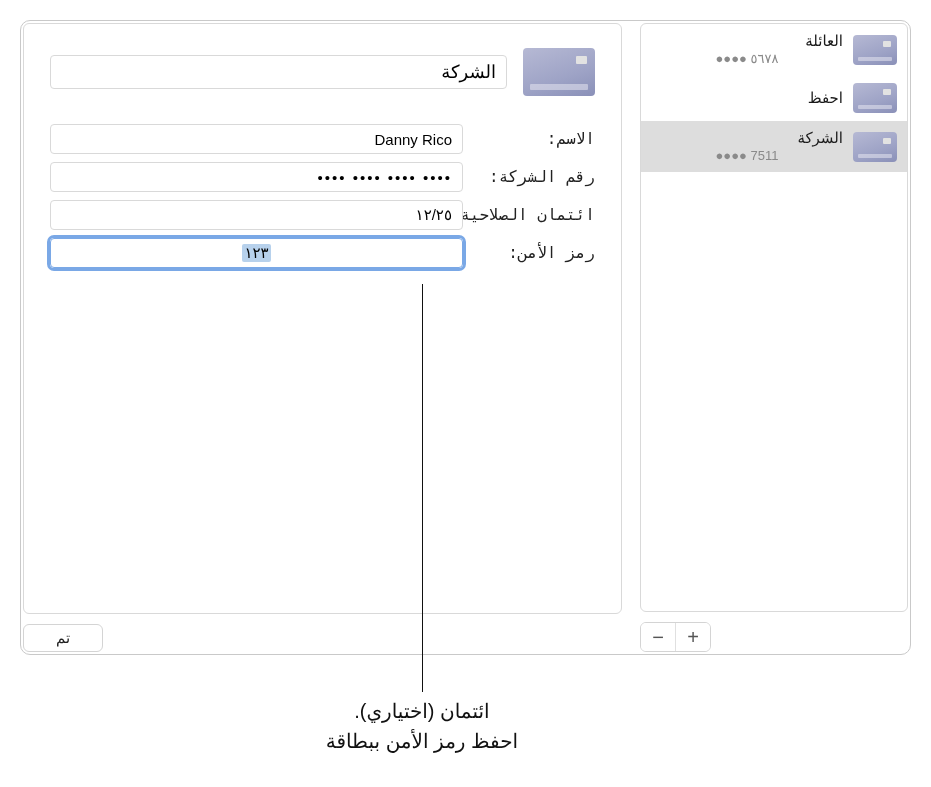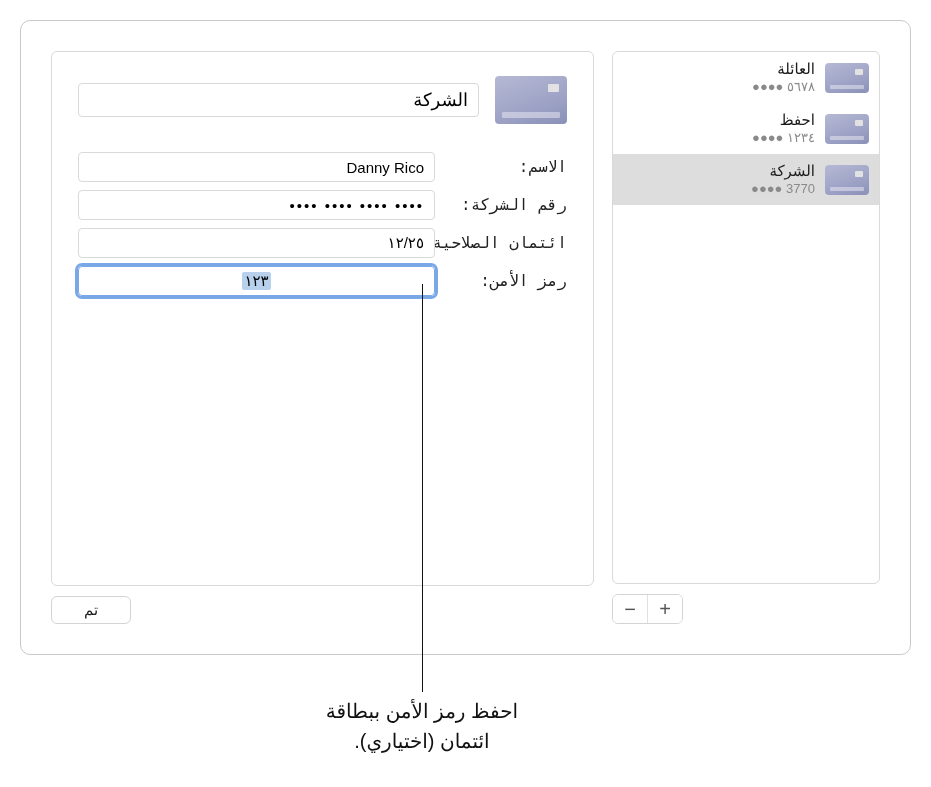--- a/index.html
+++ b/index.html
@@ -8,21 +8,21 @@
 
   .window {
     position: absolute;
     top: 20px; right: 20px; left: 20px;
     height: 635px;
     border: 1px solid #c9c9c9;
     border-radius: 10px;
     background: #fff;
     display: flex;
     flex-direction: row;
-    padding: 30px;
+    padding: 2px;
     gap: 18px;
   }
 
   
   .sidebar-wrap { width: 268px; display:flex; flex-direction:column; }
   .sidebar {
     flex: 1;
     border: 1px solid #d9d9d9;
     border-radius: 6px;
     background: #fff;
@@ -47,21 +47,21 @@
   .card-thumb::before {
     content: ""; position: absolute; top: 6px; right: 6px;
     width: 8px; height: 6px; background: #e2e2e2; border-radius: 1px;
   }
   .card-thumb::after {
     content: ""; position: absolute; bottom: 4px; right: 5px; left: 5px;
     height: 4px; background: rgba(230,230,240,0.55); border-radius: 1px;
   }
   .card-meta { flex: 1; text-align: right; line-height: 1.25; }
   .card-title { font-size: 15px; color: #1a1a1a; }
-  .card-sub { font-size: 13px; color: #8a8a8a; }
+  .card-sub { font-size: 13px; color: #8a8a8a; text-align: center; }
 
   .sidebar-toolbar {
     margin-top: 10px;
     height: 30px;
     border: 1px solid #d4d4d4;
     border-radius: 6px;
     display: inline-flex;
     align-items: stretch;
     align-self: flex-end;
     overflow: hidden;
@@ -154,28 +154,27 @@
         <div class="card-thumb"></div>
         <div class="card-meta">
           <div class="card-title">العائلة</div>
           <div class="card-sub">٥٦٧٨ ●●●●</div>
         </div>
       </div>
       <div class="card-row">
         <div class="card-thumb"></div>
         <div class="card-meta">
           <div class="card-title">احفظ</div>
-          <div class="card-sub">١٢٣٤ ●●●●</div>
         </div>
       </div>
       <div class="card-row selected">
         <div class="card-thumb"></div>
         <div class="card-meta">
           <div class="card-title">الشركة</div>
-          <div class="card-sub">3770 ●●●●</div>
+          <div class="card-sub">7511 ●●●●</div>
         </div>
       </div>
     </div>
     <div class="sidebar-toolbar">
       <button class="tb-btn">+</button>
       <div class="tb-sep"></div>
       <button class="tb-btn">−</button>
     </div>
   </div>
 
@@ -212,15 +211,15 @@
     <div class="done-row">
       <button class="done-btn">تم</button>
     </div>
   </div>
 
 </div>
 
 <div class="leader" id="leader" style="left: 421.914px; top: 284px; height: 408px;"></div>
 
 <div class="callout" id="callout" style="top: 696px; left: 291.914px;">
+  <div>ائتمان (اختياري).</div>
   <div>احفظ رمز الأمن ببطاقة</div>
-  <div>ائتمان (اختياري).</div>
 </div>
 
 </body></html>

